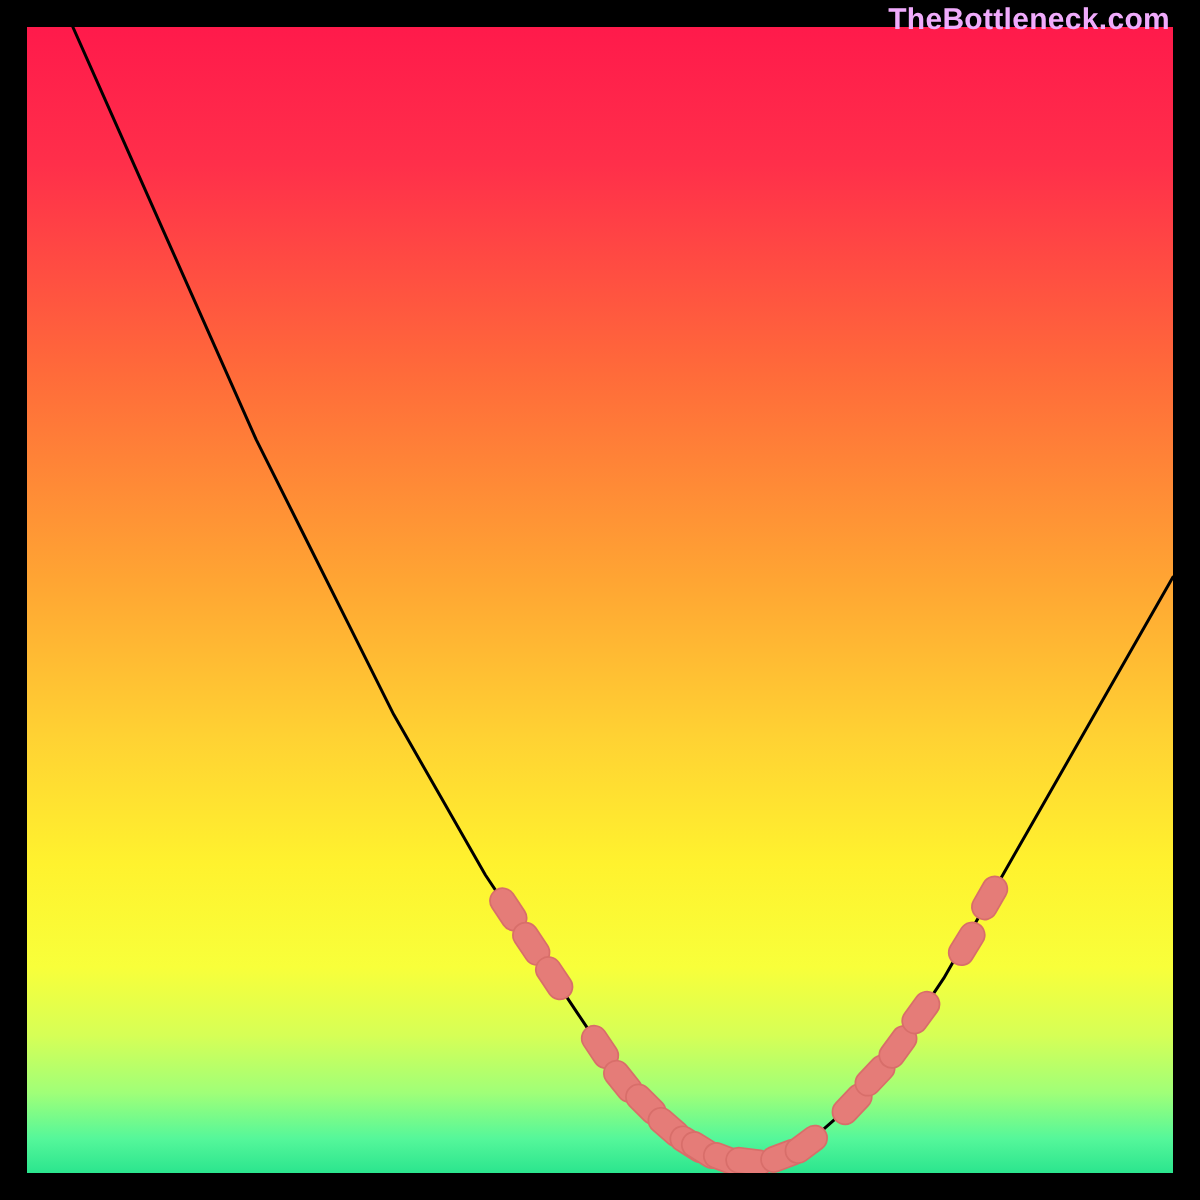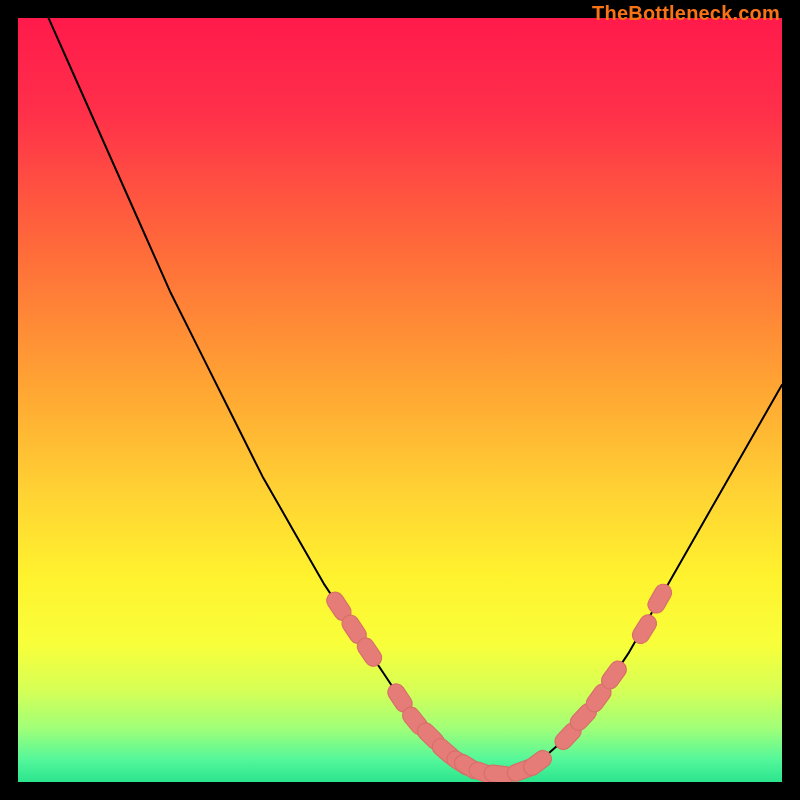--- a/index.html
+++ b/index.html
@@ -34,21 +34,21 @@
     position: absolute;
     left: 0;
     top: 0;
     width: 100%;
     height: 100%;
   }
   .watermark {
     position: absolute;
     top: 2px;
     right: 20px;
-    color: #f97316;
+    color: #f0abfc;
     font-size: 20px;
     font-weight: 600;
     letter-spacing: 0.2px;
   }
 </style>
 </head>
 <body>
 
 <div class="stage">
   <div class="plot-area">

